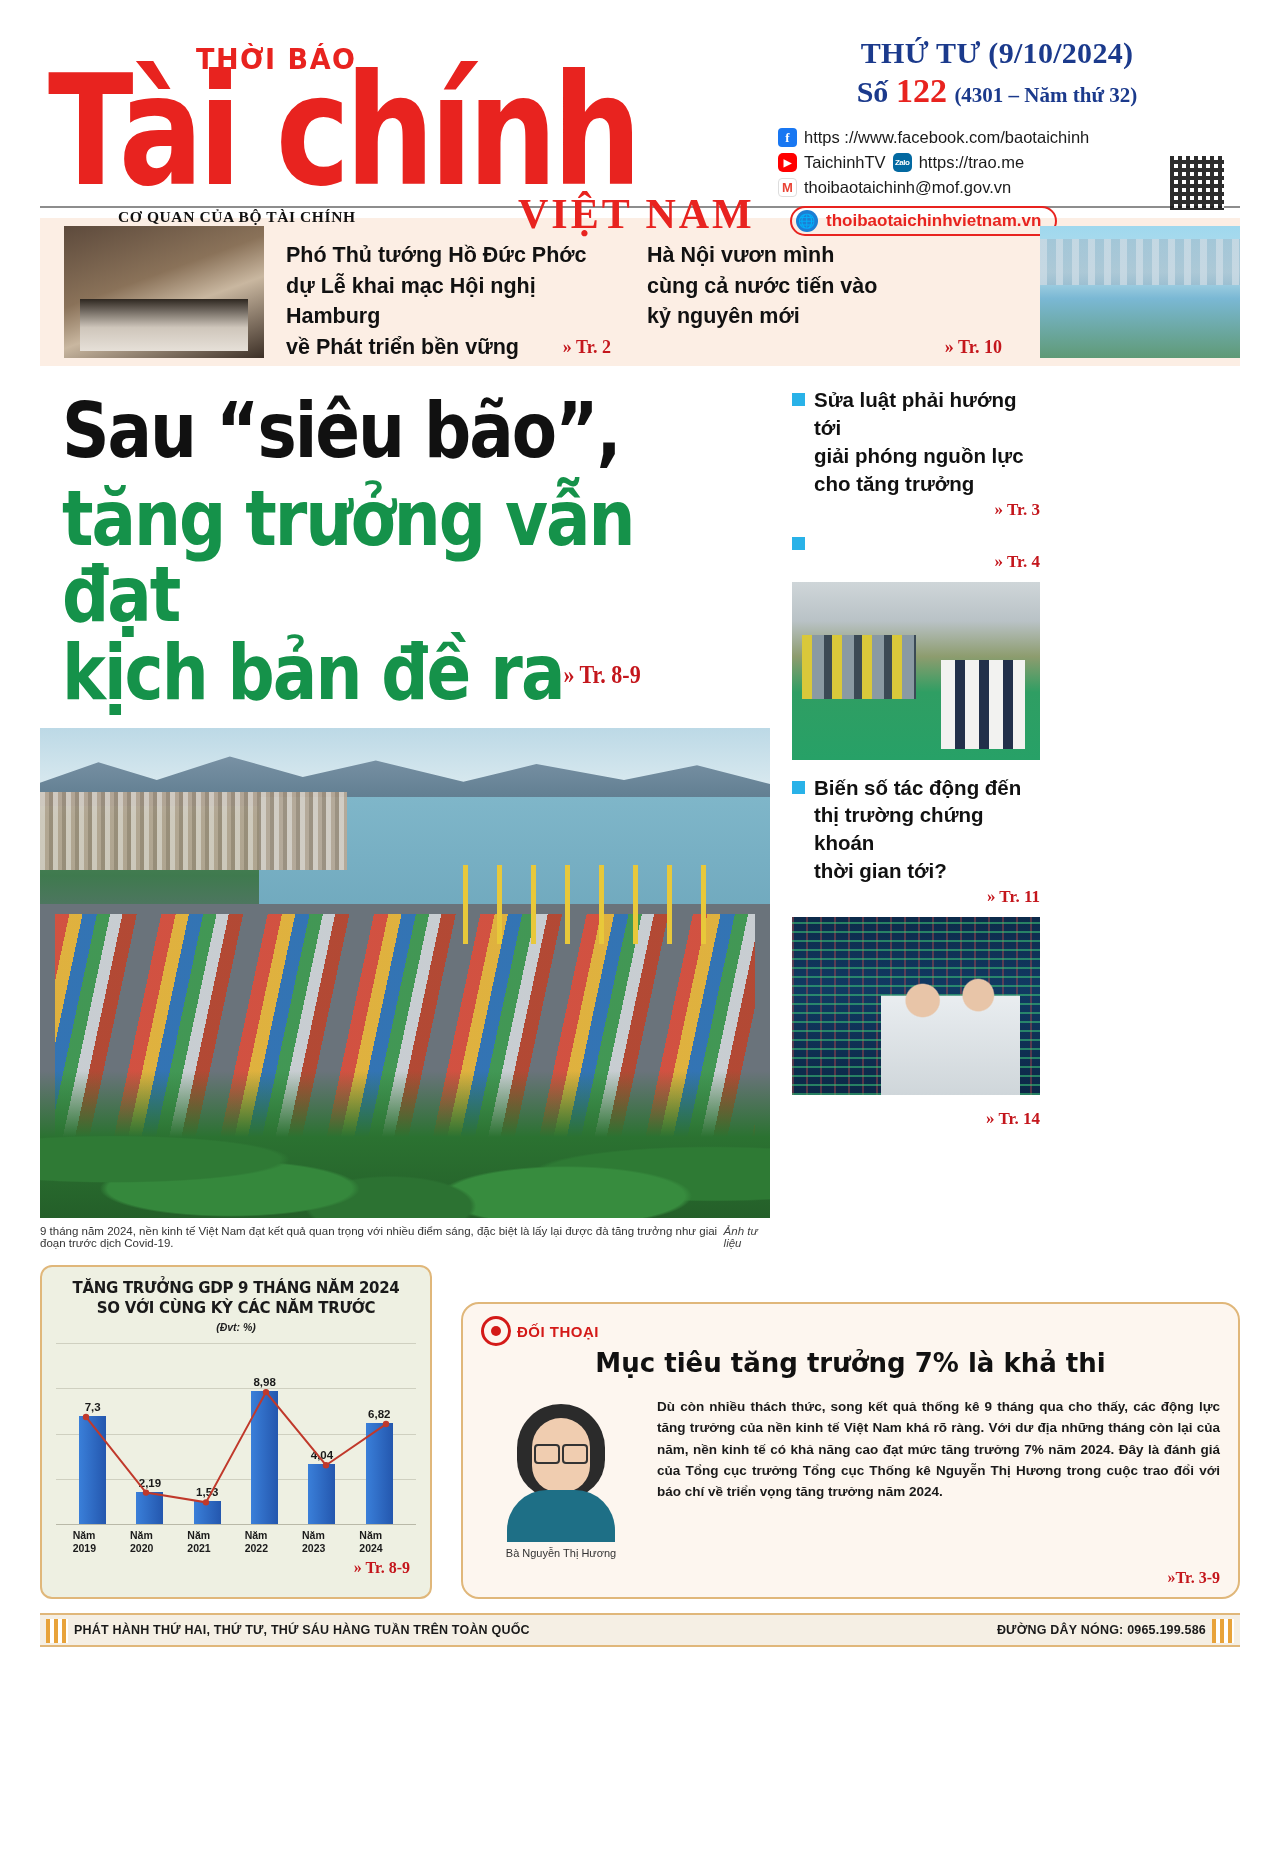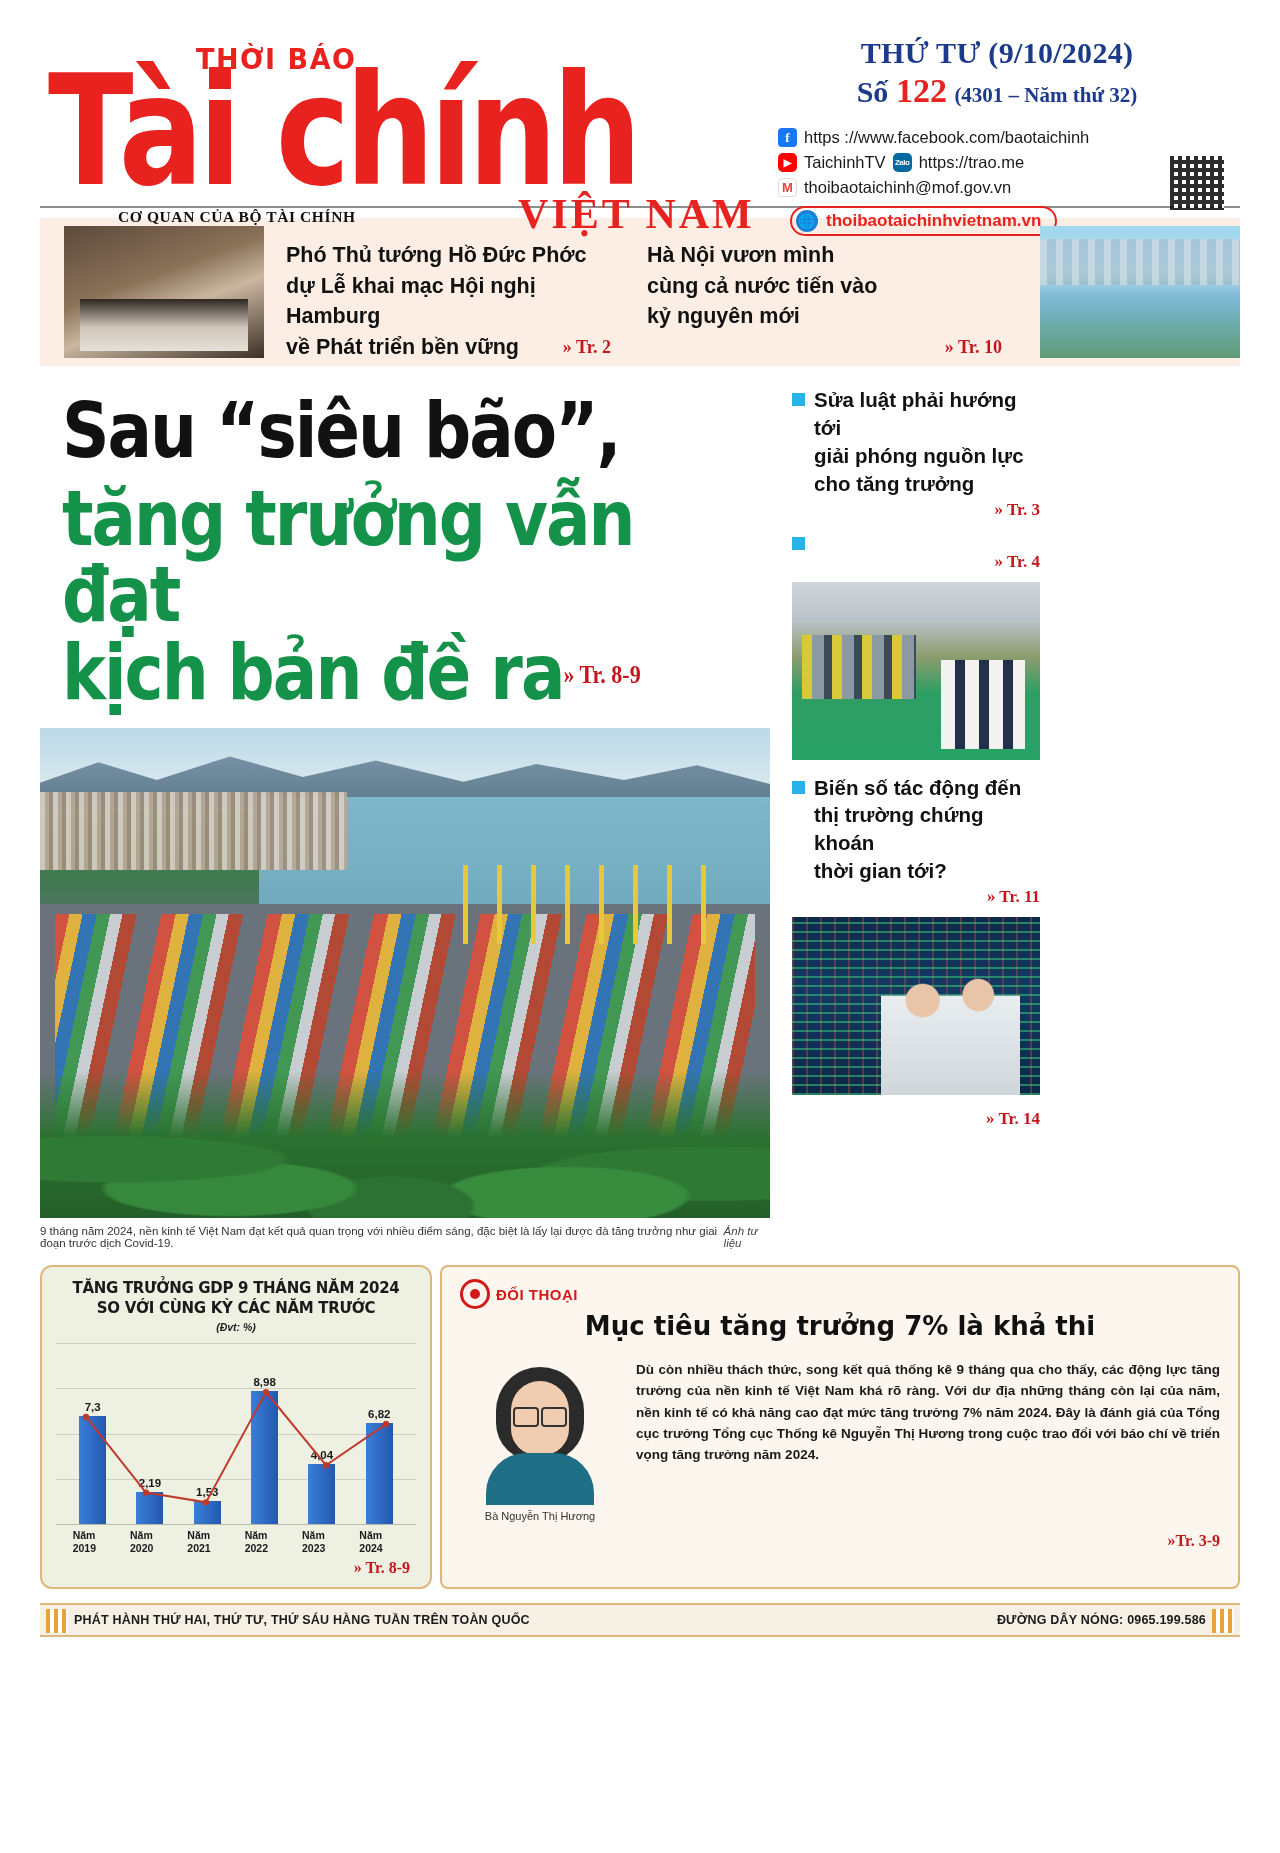--- a/index.html
+++ b/index.html
@@ -152,41 +152,41 @@
   .side-img.trading { background: linear-gradient(180deg,#0d2a4a 0%, #113a63 40%, #0c2746 100%); }
   .side-img.trading::before { content:""; position:absolute; inset:0;
       background: repeating-linear-gradient(0deg, rgba(60,200,120,.55) 0 2px, transparent 2px 9px),
                   repeating-linear-gradient(90deg, rgba(230,80,70,.35) 0 2px, transparent 2px 14px); }
   .side-img.trading::after { content:""; position:absolute; right:8%; bottom:0; width:56%; height:76%;
       background: radial-gradient(ellipse at 30% 30%, #e8c5a8 0 12%, transparent 13%),
                   radial-gradient(ellipse at 70% 26%, #e8c5a8 0 11%, transparent 12%),
                   linear-gradient(180deg, rgba(255,255,255,0) 26%, #e9edf0 27%, #cfd6da 100%); }
 
   
-  .bottom { display: flex; gap: 8px; margin-top: 16px; }
+  .bottom { display: flex; gap: 29px; margin-top: 16px; }
   .chart-card { width: 392px; border: 2px solid #e0b77a; border-radius: 12px;
                 background: #eef0e2; padding: 12px 14px 10px; position: relative; }
   .chart-title { text-align: center; font-weight: bold; font-size: 15px; color: #1a1a1a; line-height: 1.3;
                  font-family: "DejaVu Sans", sans-serif; letter-spacing: -0.3px; }
   .chart-unit { text-align: center; font-size: 10.5px; font-style: italic; font-weight: bold; color: #222; margin-top: 3px; }
   .plot { position: relative; height: 182px; margin-top: 10px; border-bottom: 1px solid #b9b9a8; }
   .gridline { position: absolute; left: 0; right: 0; border-top: 1px solid #cfd0c0; }
   .bars { position: absolute; inset: 0; display: flex; align-items: flex-end;
           justify-content: space-around; padding: 0 8px; }
   .bar-wrap { width: 40px; display: flex; flex-direction: column; align-items: center; justify-content: flex-end; height: 100%; }
   .bar-val { font-size: 11.5px; font-weight: bold; color: #1a1a1a; margin-bottom: 3px; }
   .bar { width: 27px; background: linear-gradient(90deg,#2f6fd0,#2457ae); }
   .trend { position: absolute; inset: 0; pointer-events: none; }
   .xaxis { display: flex; justify-content: space-around; padding: 4px 8px 0; }
   .xlab { width: 40px; font-size: 10.5px; font-weight: bold; color: #1a1a1a; line-height: 1.25; }
   .chart-jump { text-align: right; color: #c4161c; font-weight: bold;
                 font-family: "Liberation Serif", serif; font-size: 16px; margin-top: 4px; padding-right: 6px; }
 
-  .dialog-card { flex: 1; border: 2px solid #e0b77a; border-radius: 8px;
-                 background: #fdf6ef; padding: 12px 18px 10px; position: relative; }
+  .dialog-card { flex: 1; border: 2px solid #e0b77a; border-radius: 18px;
+                 background: #fdf6ef; padding: 12px 18px 10px; position: relative; margin-top: 37px; }
   .dialog-tag { display: flex; align-items: center; gap: 6px; }
   .dt-circle { width: 30px; height: 30px; border-radius: 50%; border: 3px solid #d41a18;
                display: inline-flex; align-items: center; justify-content: center; }
   .dt-circle i { width: 10px; height: 10px; border-radius: 50%; background: #d41a18; display: block; }
   .dt-label { color: #d41a18; font-weight: bold; font-size: 15px; letter-spacing: .5px; }
   .dialog-head { text-align: center; font-size: 26px; font-weight: bold; color: #111;
                  margin: 2px 0 14px; font-family: "DejaVu Sans", sans-serif; }
   .dialog-body { display: flex; gap: 16px; }
   .portrait { width: 160px; flex: 0 0 auto; text-align: center; }
   .pf { width: 136px; height: 150px; margin: 0 auto; position: relative; overflow: hidden;

